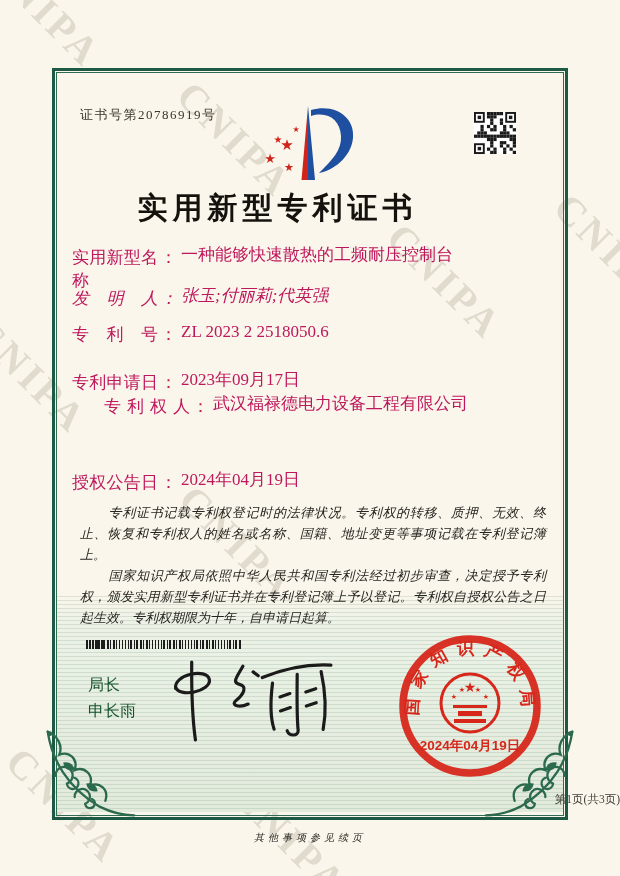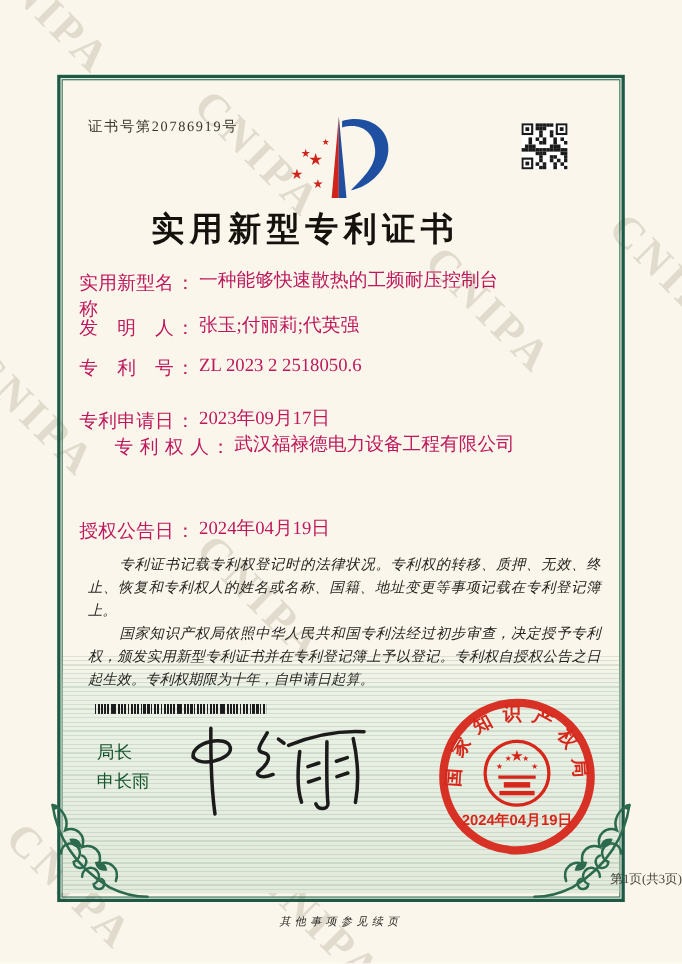--- a/index.html
+++ b/index.html
@@ -219,21 +219,21 @@
         <rect x="1.8" y="30.8" width="6.4" height="6.4" fill="#ffffff"></rect>
         <rect x="3.4" y="32.4" width="3.2" height="3.2"></rect>
     </g>
   </svg>
 
   <div class="title">实用新型专利证书</div>
 
   <div class="row" style="top:246px;">
     <span class="lbl">实用新型名称</span><span class="sep">：</span><span class="val">一种能够快速散热的工频耐压控制台</span>
   </div>
-  <div class="row" style="top:287px;">
+  <div class="row" style="top:287px;font-style:italic;">
     <span class="lbl">发明人</span><span class="sep">：</span><span class="val">张玉;付丽莉;代英强</span>
   </div>
   <div class="row" style="top:323px;">
     <span class="lbl">专利号</span><span class="sep">：</span><span class="val">ZL 2023 2 2518050.6</span>
   </div>
   <div class="row" style="top:359px;margin-top:12px;">
     <span class="lbl">专利申请日</span><span class="sep">：</span><span class="val">2023年09月17日</span>
   </div>
   <div class="row" style="top:395px;margin-left:32px;">
     <span class="lbl">专利权人</span><span class="sep">：</span><span class="val">武汉福禄德电力设备工程有限公司</span>

